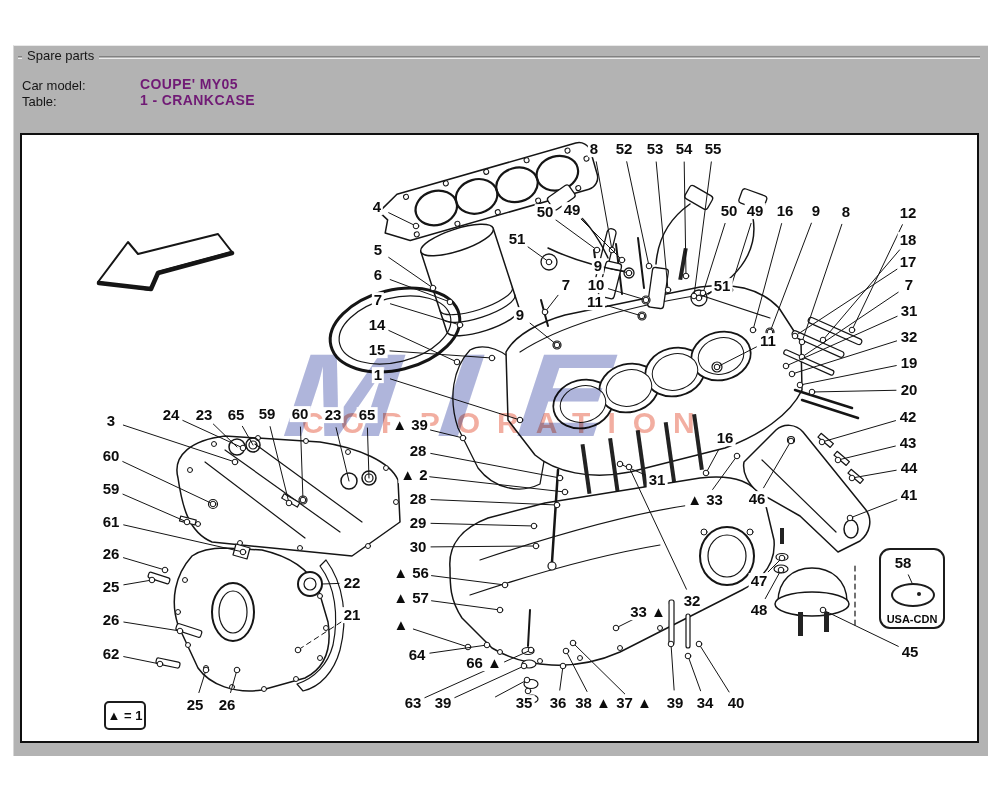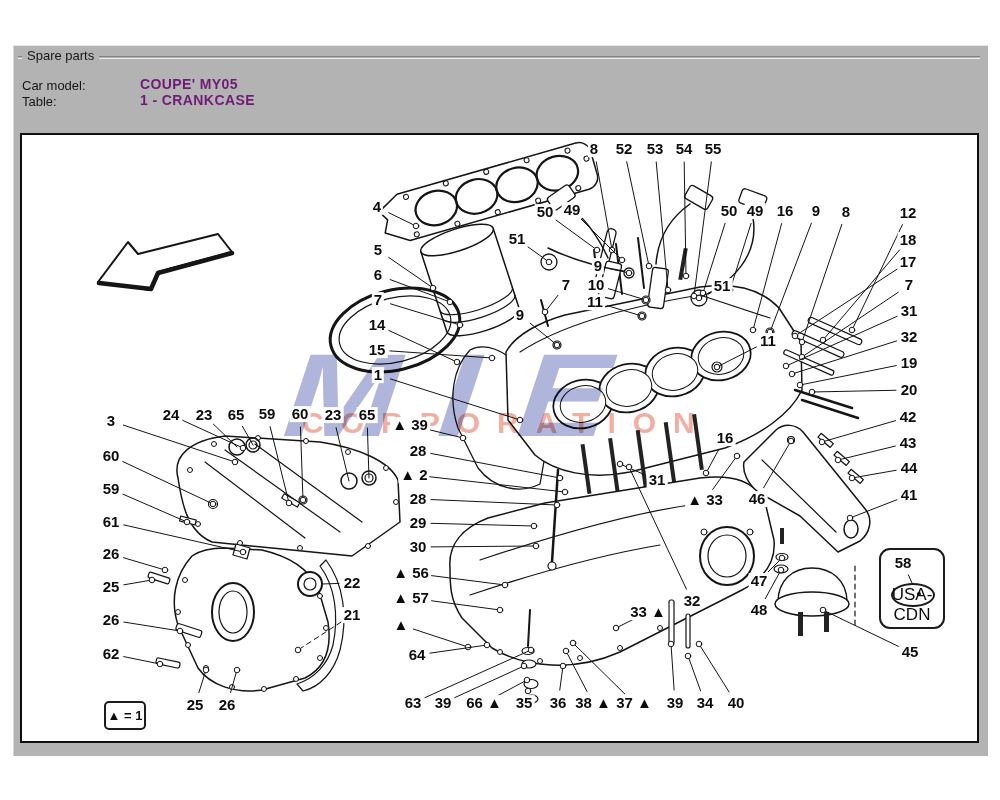--- a/index.html
+++ b/index.html
@@ -22,21 +22,21 @@
   #wm2{position:absolute;left:302px;top:406px;font-size:30px;font-weight:bold;letter-spacing:17px;
        color:rgba(240,163,148,.88);mix-blend-mode:multiply;z-index:3;}
   #labels-layer{position:absolute;left:0;top:0;width:1000px;height:800px;z-index:4;pointer-events:none;}
   .callout{position:absolute;transform:translate(-50%,-50%);background:#fff;padding:0 2px;
        font-size:15px;font-weight:bold;color:#0c0c0c;line-height:1.05;white-space:nowrap;}
   #legend-box{position:absolute;left:104px;top:701px;width:38px;height:25px;border:2px solid #1c1c1c;border-radius:5px;
        z-index:4;display:flex;align-items:center;justify-content:center;font-size:13px;font-weight:bold;color:#0c0c0c;}
   #region-box{position:absolute;left:879px;top:548px;width:62px;height:77px;border:2px solid #1c1c1c;border-radius:11px;z-index:4;}
   #region-oval{position:absolute;left:10px;top:33px;width:40px;height:20px;border:2px solid #1c1c1c;border-radius:50%;}
   #region-oval-dot{position:absolute;right:12px;top:7px;width:4px;height:4px;border-radius:50%;background:#1c1c1c;}
-  #region-label{position:absolute;left:0;bottom:2px;width:100%;text-align:center;font-size:17px;font-weight:normal;color:#0c0c0c;}
+  #region-label{position:absolute;left:0;bottom:2px;width:100%;text-align:center;font-size:11px;font-weight:bold;color:#0c0c0c;}
 </style>
 </head>
 <body>
 
 <div id="page">
 
   <div id="gray-panel"></div>
   <div id="groove-line"></div>
   <div id="group-label">Spare parts</div>
 
@@ -498,21 +498,21 @@
       <div class="callout" style="left: 725px; top: 438px;">16</div>
       <div class="callout" style="left: 657px; top: 480px;">31</div>
       <div class="callout" style="left: 705px; top: 500px;">▲ 33</div>
       <div class="callout" style="left: 757px; top: 499px; text-align: center;">46</div>
       <div class="callout" style="left: 692px; top: 601px;">32</div>
       <div class="callout" style="left: 648px; top: 612px;">33 ▲</div>
       <div class="callout" style="left: 759px; top: 581px;">47</div>
       <div class="callout" style="left: 759px; top: 610px;">48</div>
       <div class="callout" style="left: 413px; top: 703px;">63</div>
       <div class="callout" style="left: 443px; top: 703px;">39</div>
-      <div class="callout" style="left: 484px; top: 703px;">66 ▲</div>
+      <div class="callout" style="left: 484px; top: 663px;">66 ▲</div>
       <div class="callout" style="left: 524px; top: 703px;">35</div>
       <div class="callout" style="left: 558px; top: 703px;">36</div>
       <div class="callout" style="left: 593px; top: 703px;">38 ▲</div>
       <div class="callout" style="left: 634px; top: 703px;">37 ▲</div>
       <div class="callout" style="left: 675px; top: 703px;">39</div>
       <div class="callout" style="left: 705px; top: 703px;">34</div>
       <div class="callout" style="left: 736px; top: 703px;">40</div>
       <div class="callout" style="left: 195px; top: 705px;">25</div>
       <div class="callout" style="left: 227px; top: 705px;">26</div>
     </div>

